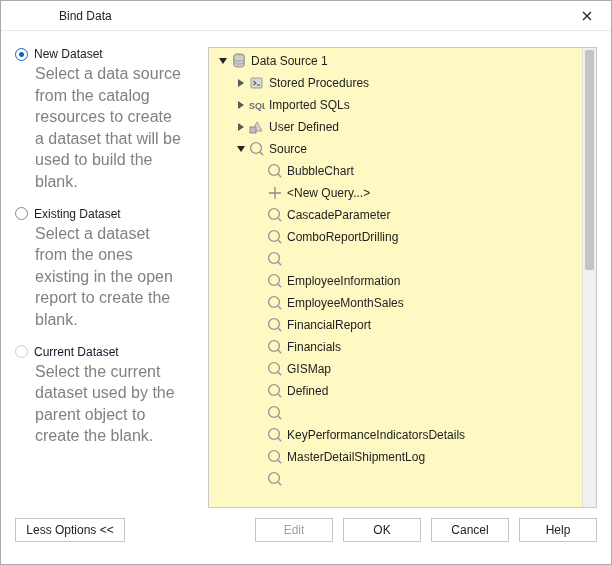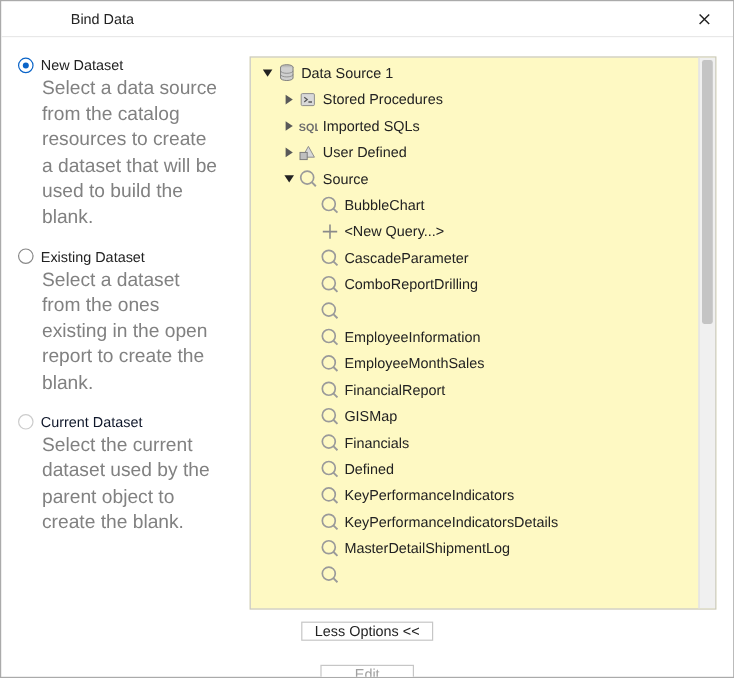--- a/index.html
+++ b/index.html
@@ -80,23 +80,22 @@
     cursor:default;
   }
   .tw { width:12px; display:inline-flex; align-items:center; justify-content:center; }
   .tw svg { width:10px; height:10px; }
   .ticon { width:16px; height:16px; display:inline-flex; align-items:center; justify-content:center; margin:0 4px 0 2px; }
   .ticon svg { width:16px; height:16px; }
   .tlabel { padding-left:0px; font-size:12px; }
 
   
   .buttons {
-    height:46px; display:flex; align-items:center; gap:10px;
+    height:46px; display:flex; align-items:flex-start; gap:10px;
     padding:0 14px 12px 14px;
-    flex-direction:column;
   }
   .buttons .spacer { flex:1; }
   .btn {
     min-width:78px; height:24px; padding:0 10px;
     border:1px solid #c6c6c6; background:#fff;
     display:flex; align-items:center; justify-content:center;
     font-size:12px; color:#222; cursor:default;
   }
   .btn.disabled { color:#a0a0a0; }
   .btn.less { min-width:110px; }
@@ -313,48 +312,47 @@
             </span>
             <span class="tlabel">FinancialReport</span>
           </div>
           <div class="tree-row" style="padding-left:40px">
             <span class="tw"></span>
             <span class="ticon">
               <svg>
                 <use href="#i-q"></use>
               </svg>
             </span>
+            <span class="tlabel">Financials</span>
+          </div>
+          <div class="tree-row" style="padding-left:40px">
+            <span class="tw"></span>
+            <span class="ticon">
+              <svg>
+                <use href="#i-q"></use>
+              </svg>
+            </span>
             <span class="tlabel">GISMap</span>
           </div>
           <div class="tree-row" style="padding-left:40px">
             <span class="tw"></span>
             <span class="ticon">
               <svg>
                 <use href="#i-q"></use>
               </svg>
             </span>
-            <span class="tlabel">Financials</span>
-          </div>
-          <div class="tree-row" style="padding-left:40px">
-            <span class="tw"></span>
-            <span class="ticon">
-              <svg>
-                <use href="#i-q"></use>
-              </svg>
-            </span>
             <span class="tlabel">Defined</span>
           </div>
           <div class="tree-row" style="padding-left:40px">
             <span class="tw"></span>
             <span class="ticon">
               <svg>
                 <use href="#i-q"></use>
               </svg>
             </span>
-            <span class="tlabel">KeyPerformanceIndicators</span>
           </div>
           <div class="tree-row" style="padding-left:40px">
             <span class="tw"></span>
             <span class="ticon">
               <svg>
                 <use href="#i-q"></use>
               </svg>
             </span>
             <span class="tlabel">KeyPerformanceIndicatorsDetails</span>
           </div>

